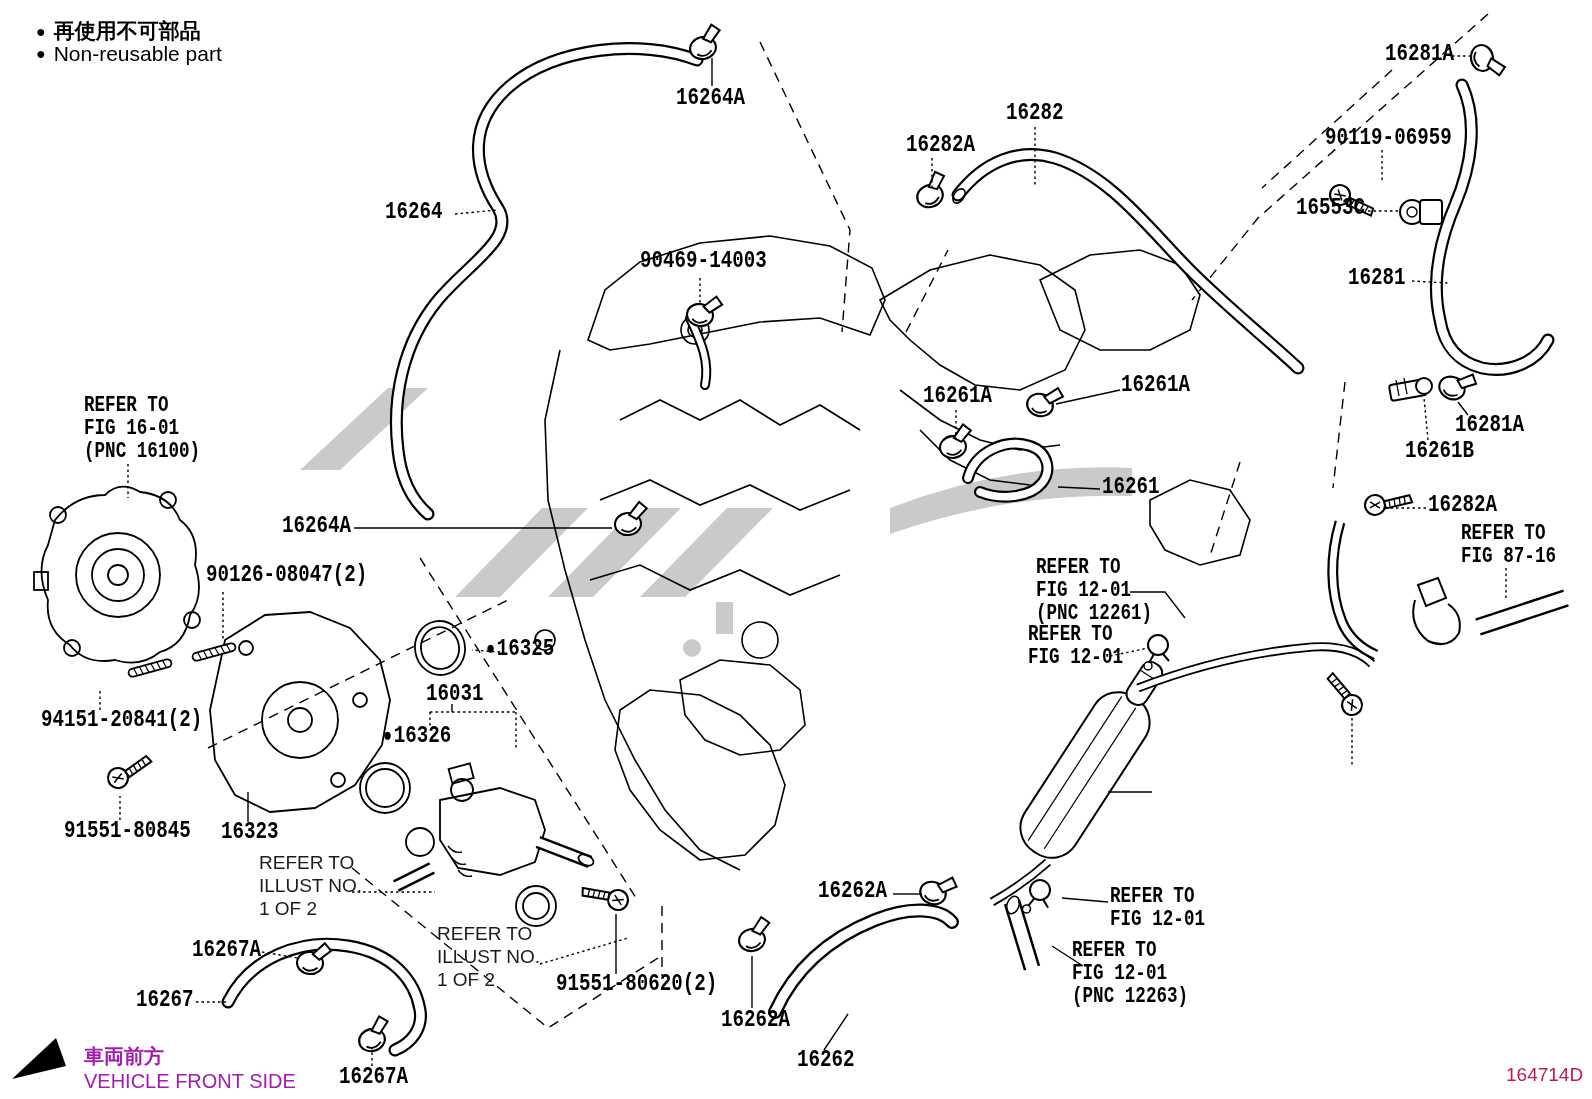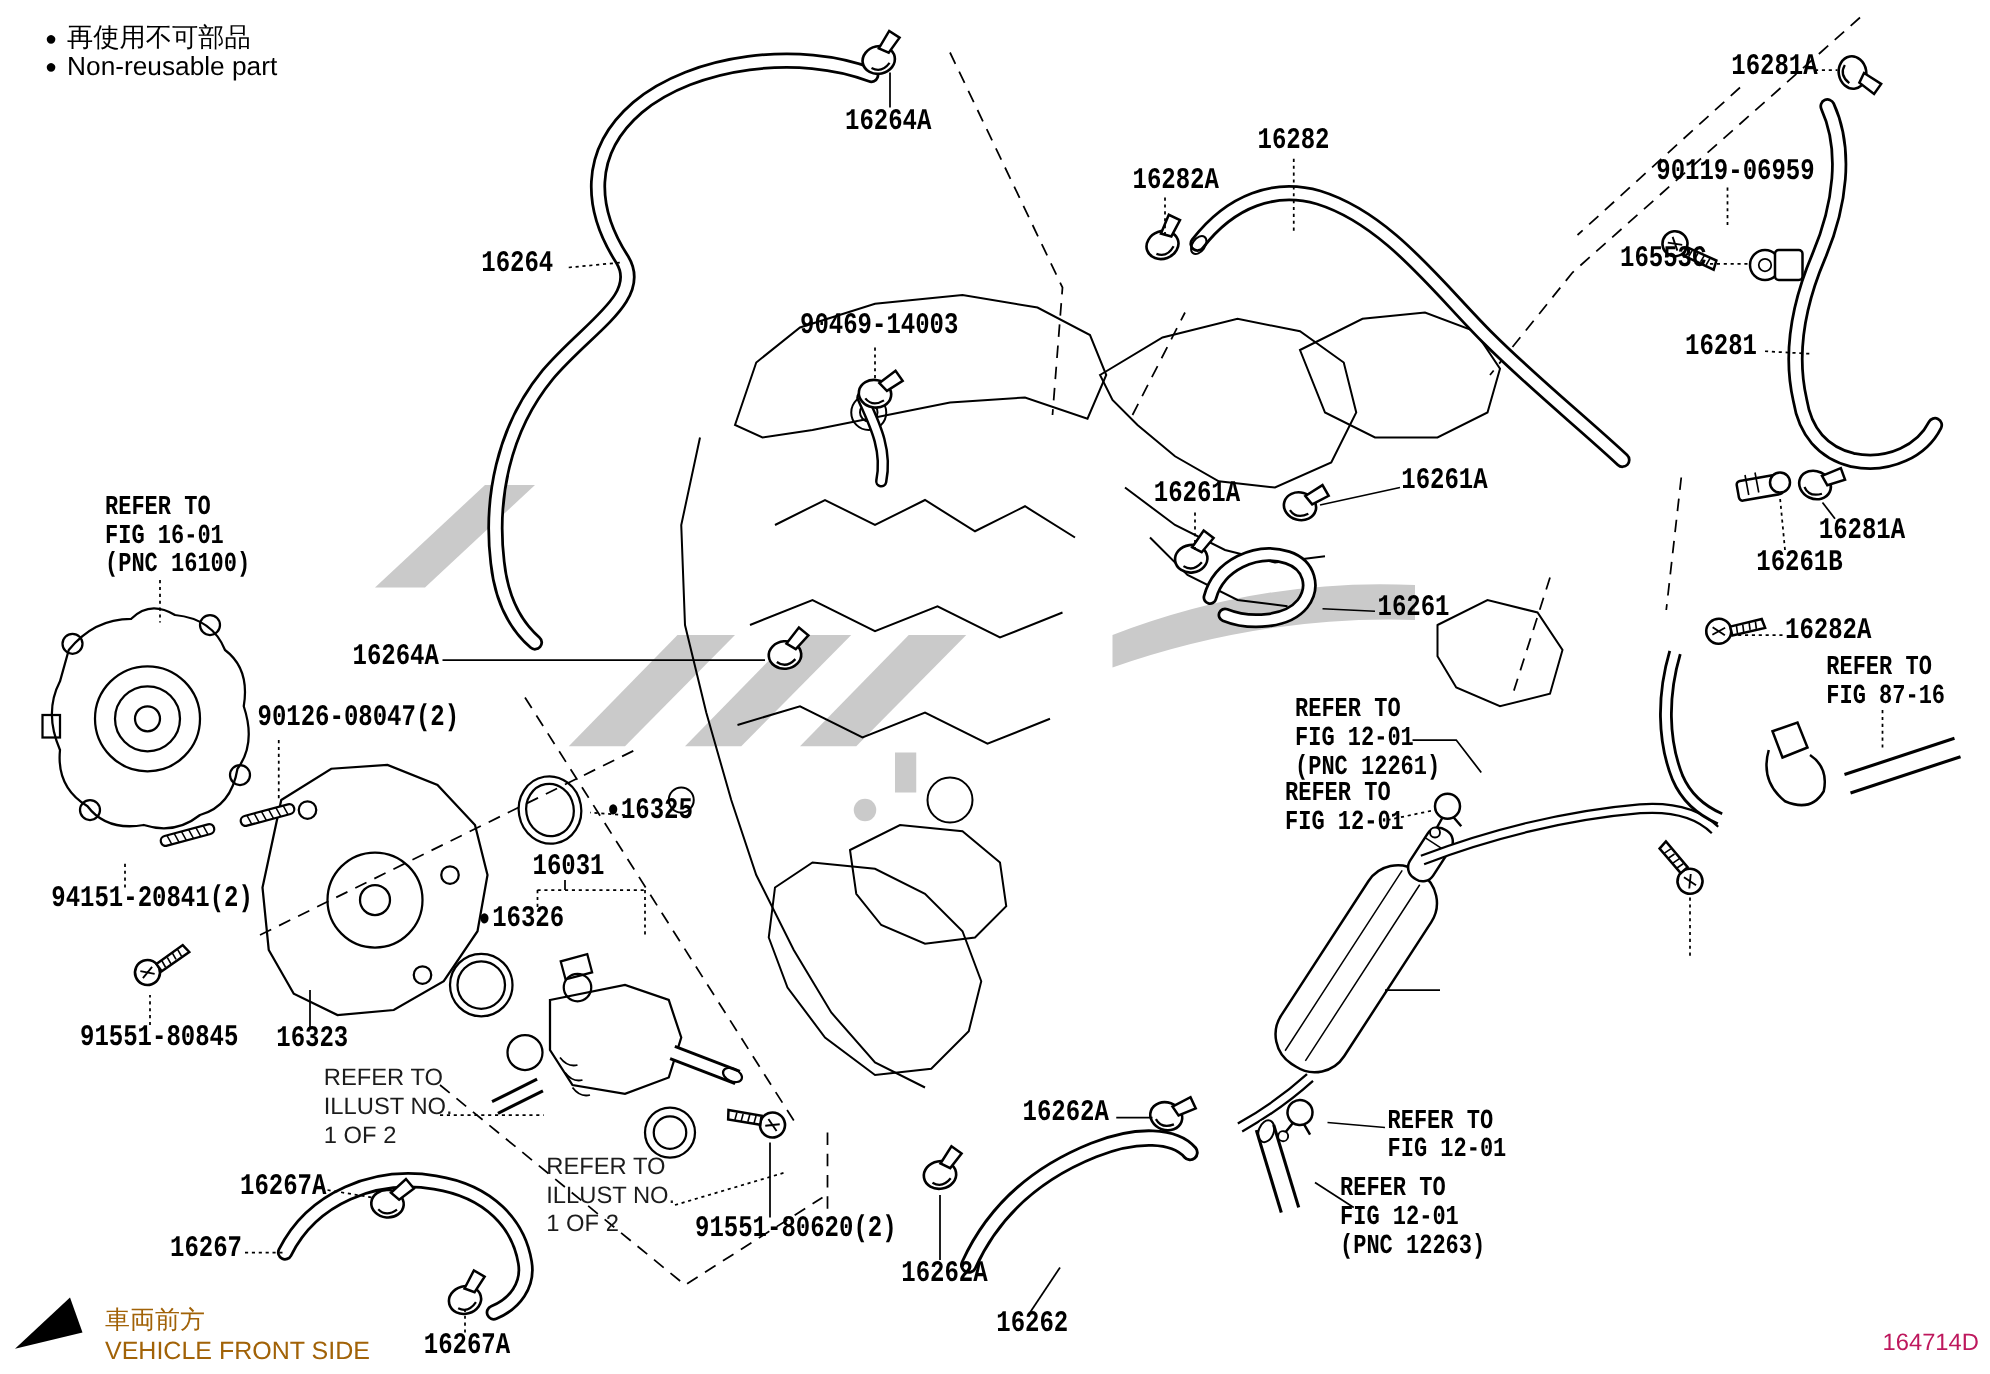--- a/index.html
+++ b/index.html
@@ -8,22 +8,22 @@
   svg{position:absolute;left:0;top:0;}
   .lbl{position:absolute;color:#000;white-space:pre-line;transform:scaleX(.8);transform-origin:left top;}
   .part{font-family:"Liberation Mono",monospace;font-weight:700;font-size:24px;line-height:1;}
   .note{font-family:"Liberation Mono",monospace;font-weight:700;font-size:22px;line-height:1.05;}
   .sans{font-family:"Liberation Sans",sans-serif;font-weight:400;font-size:19px;line-height:1.2;
         color:#1c1c1c;transform:none;white-space:pre-line;}
   .bullet{font-size:19px;margin-right:2px;vertical-align:1px;}
   .legend{position:absolute;left:36px;top:20px;font-size:21px;color:#000;line-height:1.08;}
   .legend .row{display:flex;align-items:center;gap:8px;}
   .legend .dot{font-size:16px;}
-  .jp{font-family:"Liberation Sans",sans-serif;}
-  .front{position:absolute;left:84px;top:1044px;font-size:20px;color:#a16207;line-height:1.25;}
+  .jp{font-family:"Liberation Sans",sans-serif;font-weight:bold;}
+  .front{position:absolute;left:84px;top:1044px;font-size:20px;color:#a21caf;line-height:1.25;}
   .docnum{position:absolute;left:1506px;top:1064px;font-size:19px;color:#be185d;}
 </style>
 </head>
 <body>
 
 <div class="stage">
 
 <svg width="1592" height="1099" viewBox="0 0 1592 1099">
   <defs>
     <g id="sym-clamp">

